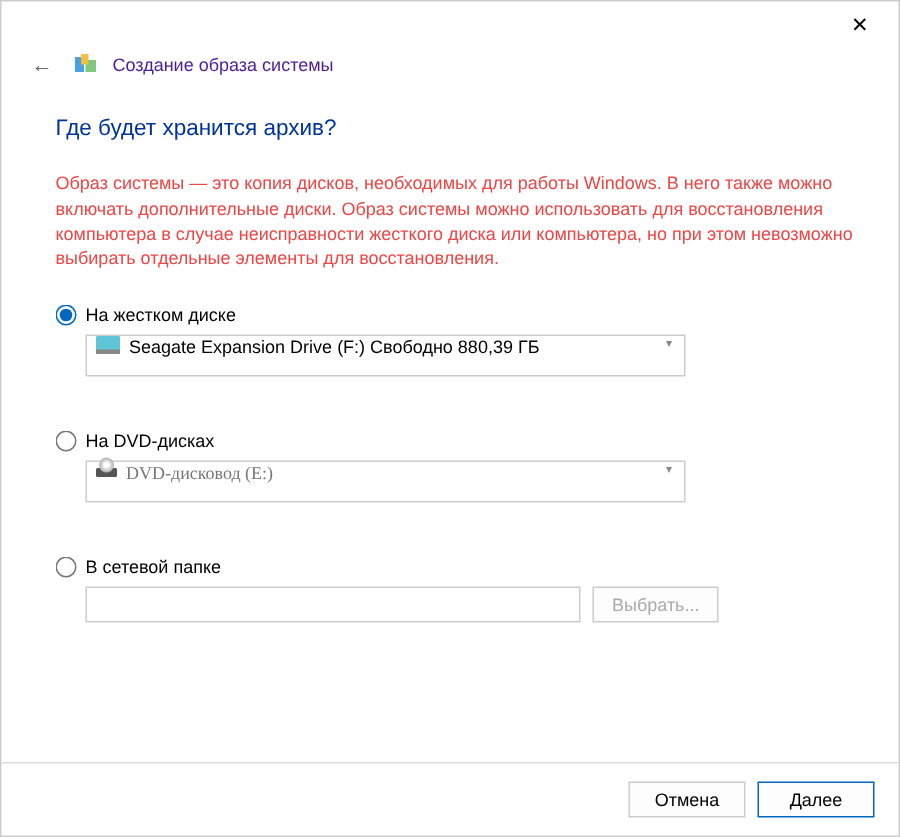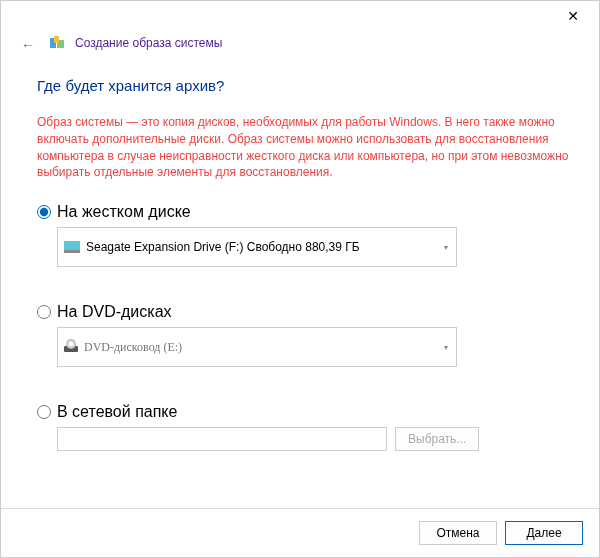--- a/index.html
+++ b/index.html
@@ -77,30 +77,30 @@
     align-items: center;
     gap: 6px;
     margin-bottom: 6px;
   }
   input[type="radio"] {
     width: 14px;
     height: 14px;
     accent-color: #0067c0;
   }
   .option-label {
-    font-size: 16px;
+    font-size: 12px;
   }
   .combo {
     margin-left: 20px;
     width: 400px;
-    height: 40px;
-    border: 1px solid #ccc;
-    background: #fff;
-    display: flex;
-    align-items: center;
+    height: 28px;
+    border: 1px solid #ccc;
+    background: #fff;
+    display: flex;
+    align-items: flex-start;
     padding: 0 6px;
     gap: 6px;
     font-size: 12px;
     position: relative;
   }
   .combo.disabled {
     color: #777;
     background: #fff;
     font-family: Liberation Serif, serif;
   }

